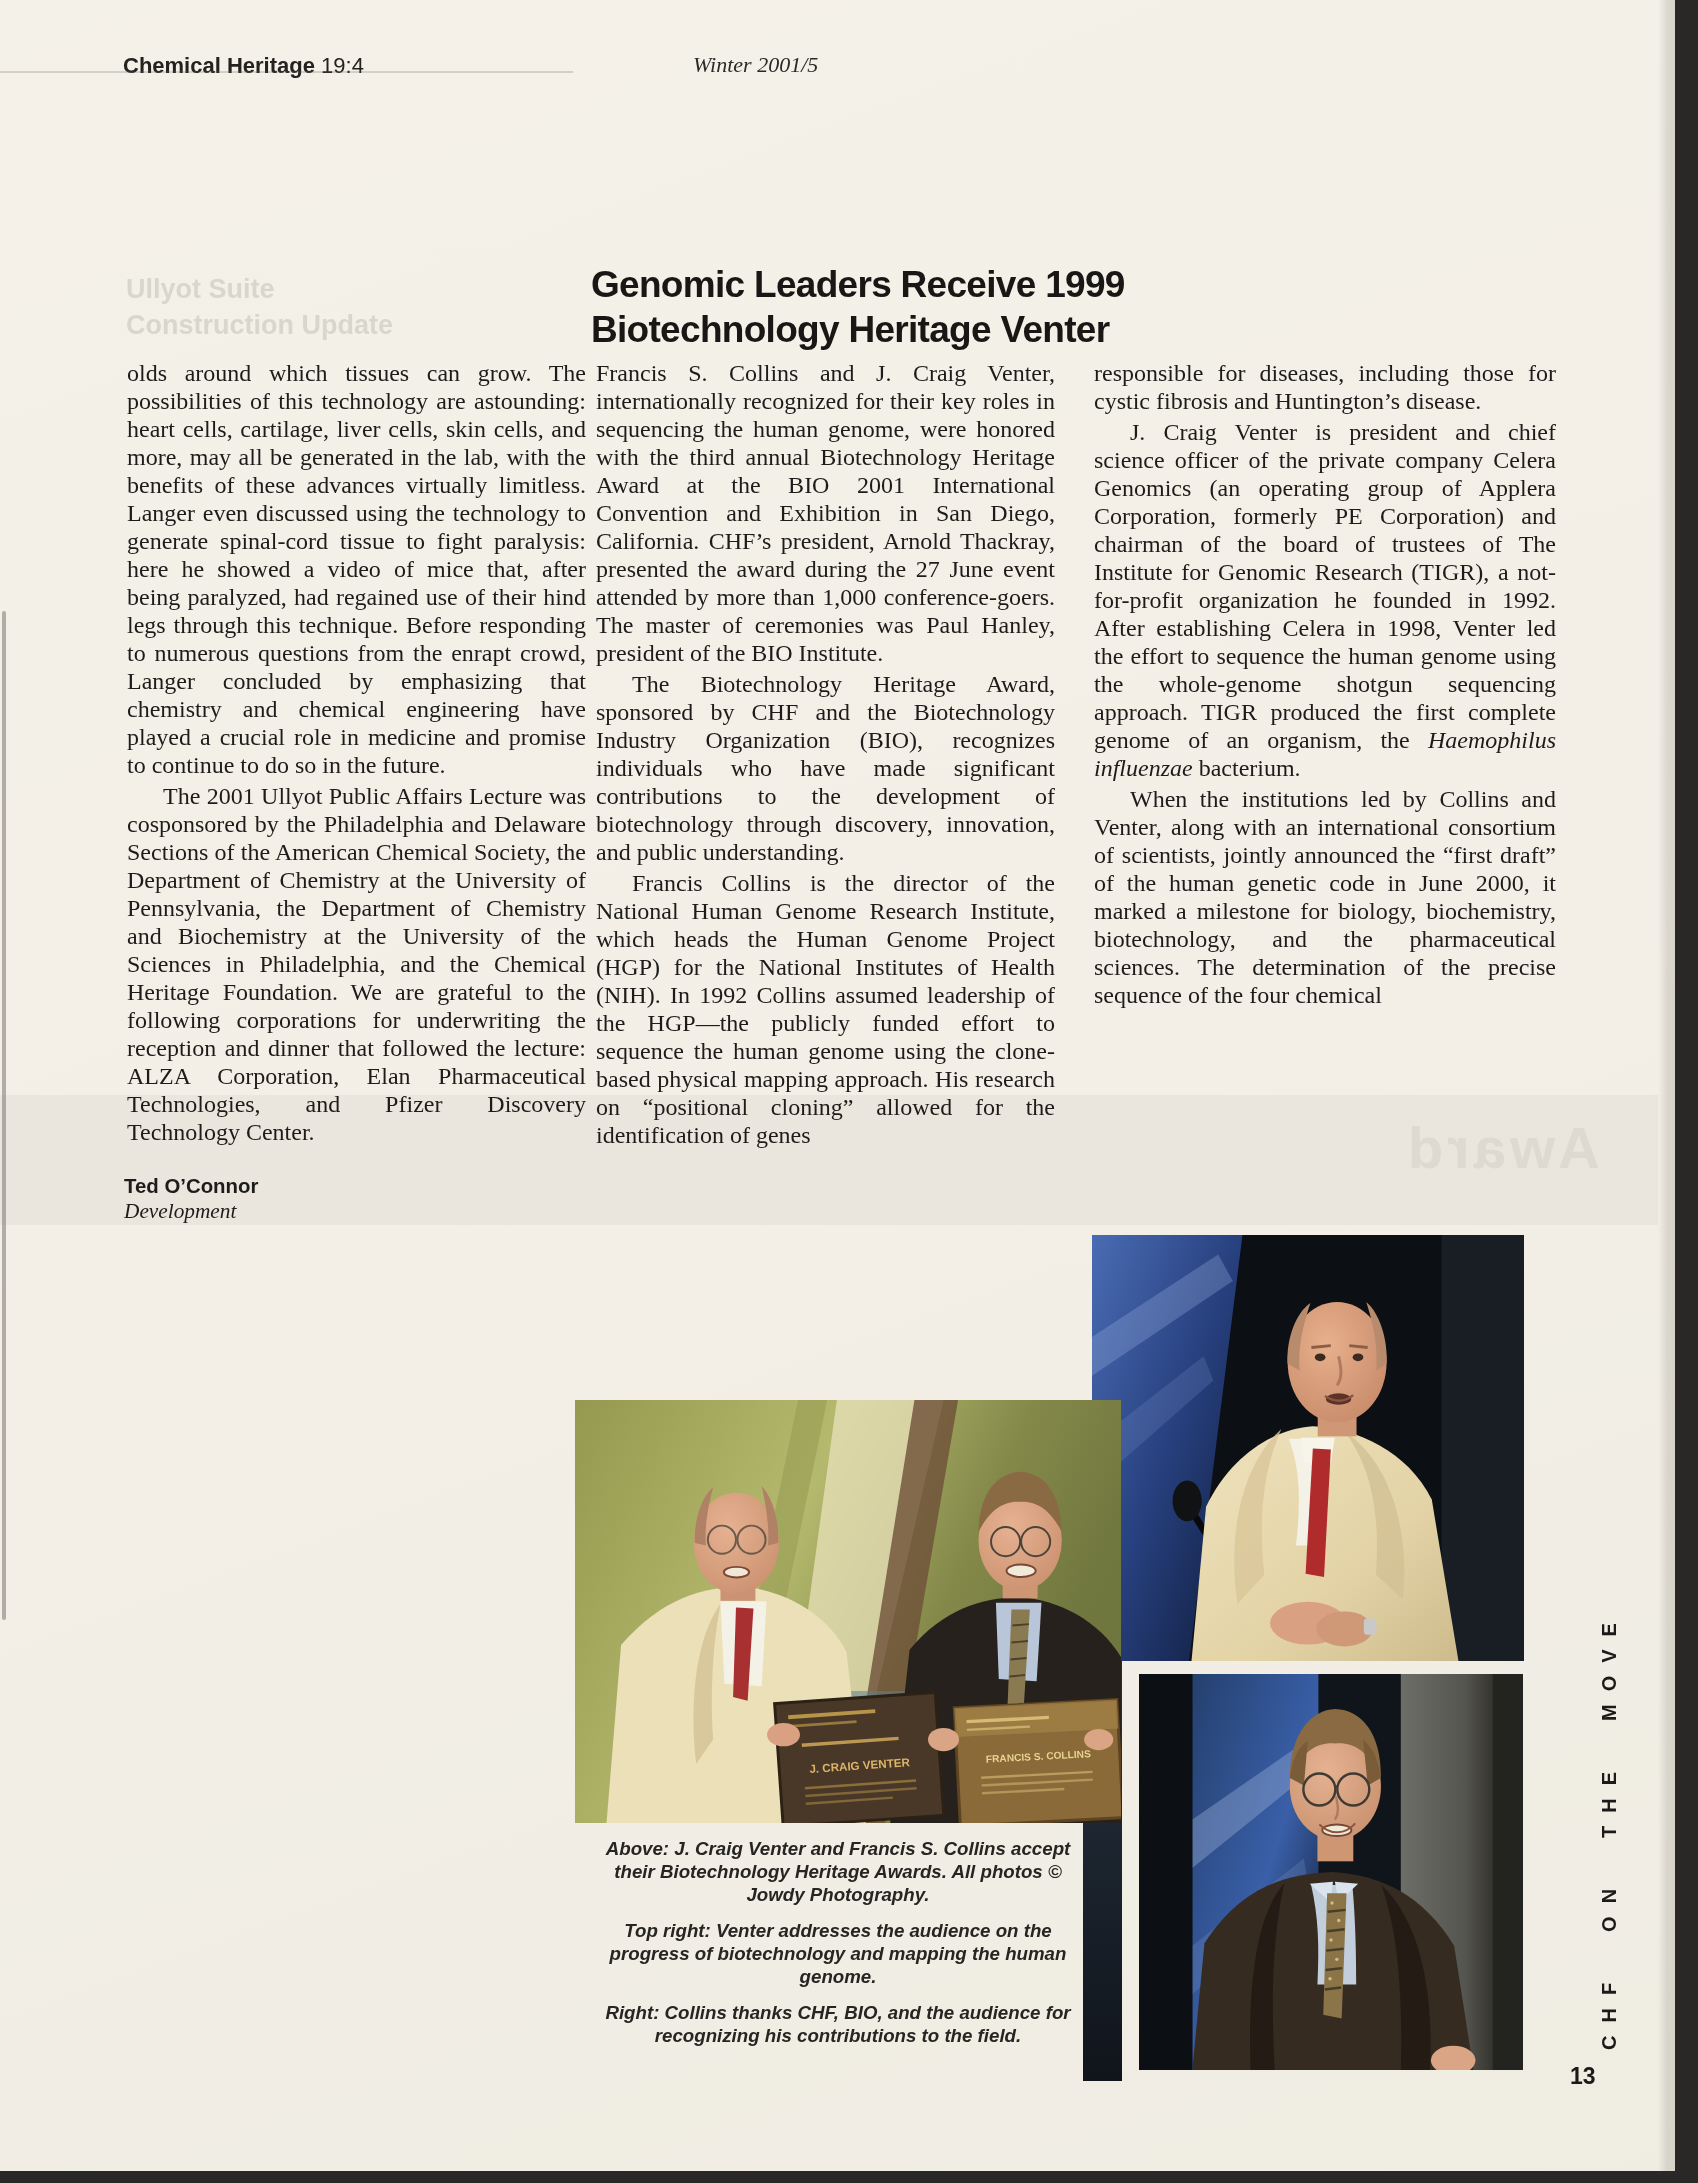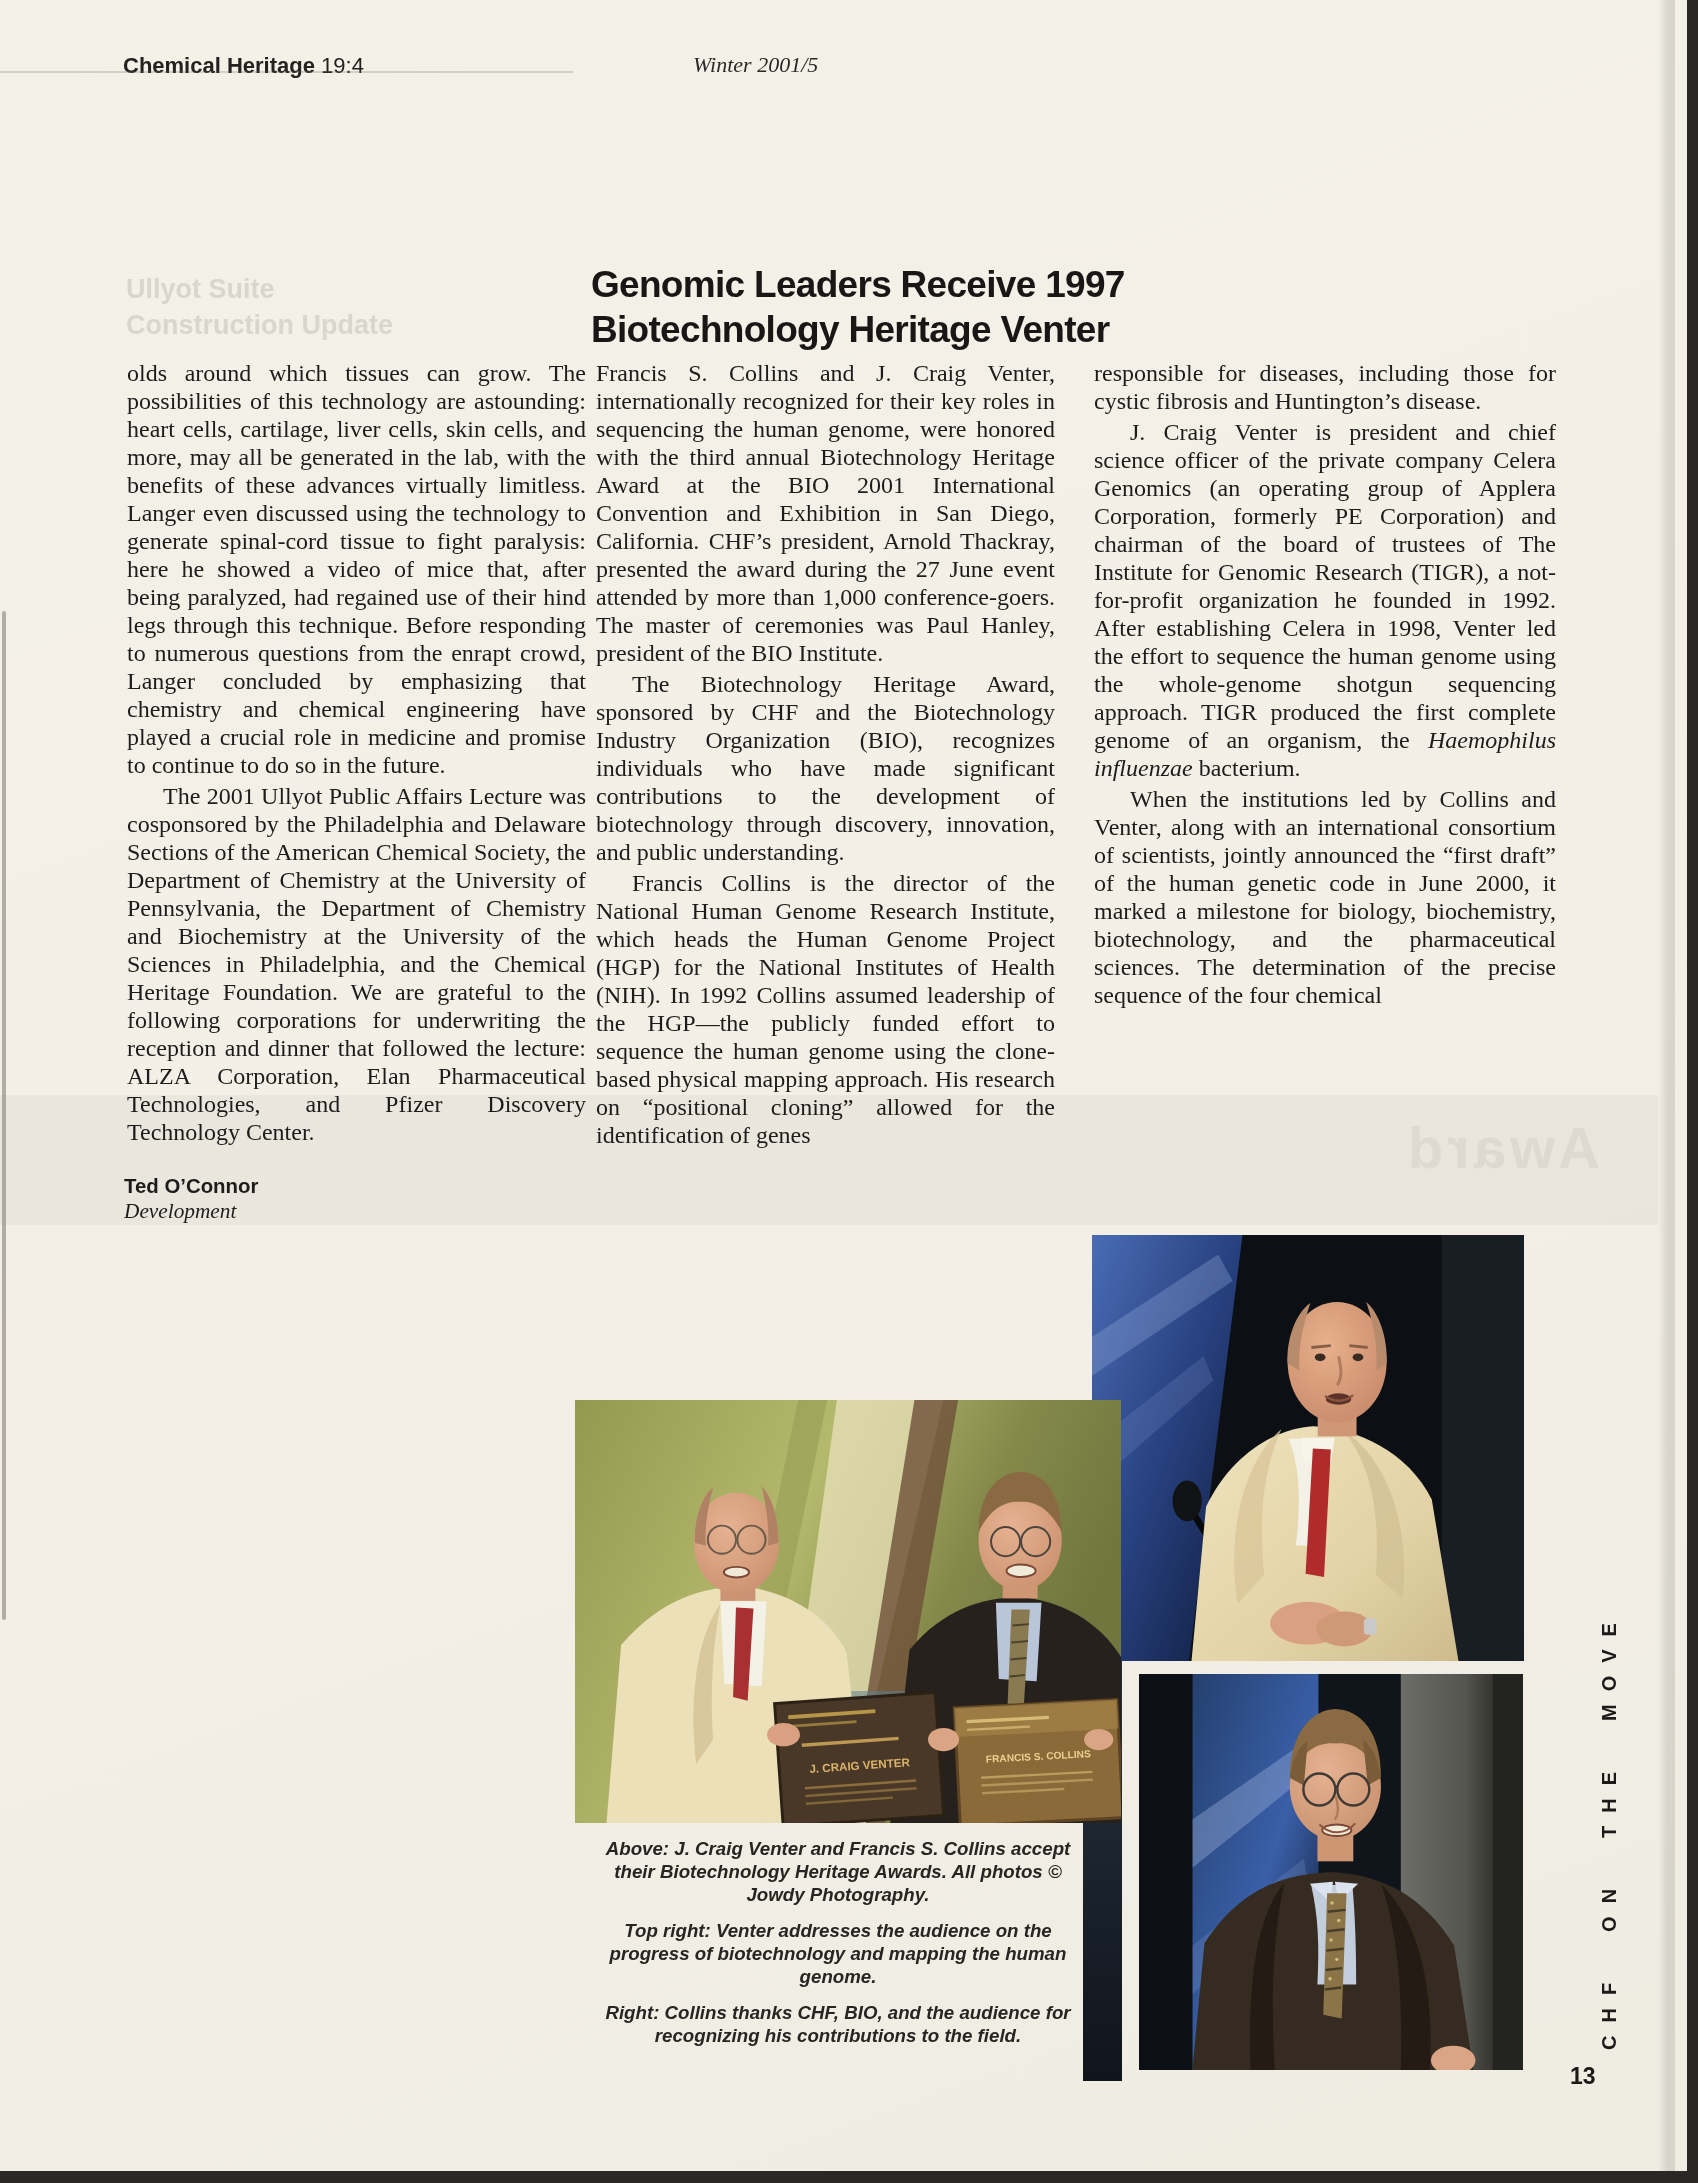--- a/index.html
+++ b/index.html
@@ -5,21 +5,20 @@
   html,body{margin:0;padding:0;}
   body{
     width:1699px;height:2183px;position:relative;overflow:hidden;
     background:#292826;
     font-family:"Liberation Serif", serif;
   }
   .page{
     position:absolute;left:0;top:0;width:1675px;height:2171px;
     background:linear-gradient(160deg,#f4f1e9 0%,#f3efe7 55%,#efece2 100%);
     overflow:hidden;
-    padding-left:12px;
   }
   .page-edge{
     position:absolute;left:1658px;top:0;width:16.5px;height:2171px;
     background:linear-gradient(90deg,rgba(0,0,0,0) 0%,rgba(0,0,0,0.10) 55%,#d8d4c8 100%);
   }
   .crease{position:absolute;left:0;top:71px;width:573px;height:1.5px;background:rgba(95,92,85,0.22);}
   .gutter-shadow{position:absolute;left:1.5px;top:611px;width:4.4px;height:1009px;background:rgba(35,34,32,0.32);border-radius:2.4px;}
 
   
   .hdr-left{position:absolute;left:123px;top:53px;font-family:"Liberation Sans",sans-serif;font-size:22px;color:#23221f;white-space:nowrap;}
@@ -84,21 +83,21 @@
 
   <div class="ghost-heading">
     <div>Ullyot Suite</div>
     <div>Construction Update</div>
   </div>
   <div class="ghost-band">
     <div class="gb-txt">Award</div>
   </div>
 
   <div class="title">
-    <div>Genomic Leaders Receive 1997</div>
+    <div>Genomic Leaders Receive 1999</div>
     <div>Biotechnology Heritage Venter</div>
   </div>
 
   <div class="col col-left">
     <p>olds around which tissues can grow. The possibilities of this technology are astounding: heart cells, cartilage, liver cells, skin cells, and more, may all be generated in the lab, with the benefits of these advances virtually limitless. Langer even discussed using the technology to generate spinal-cord tissue to fight paralysis: here he showed a video of mice that, after being paralyzed, had regained use of their hind legs through this technique. Before responding to numerous questions from the enrapt crowd, Langer concluded by emphasizing that chemistry and chemical engineering have played a crucial role in medicine and promise to continue to do so in the future.</p>
     <p class="indent">The 2001 Ullyot Public Affairs Lecture was cosponsored by the Philadelphia and Delaware Sections of the American Chemical Society, the Department of Chemistry at the University of Pennsylvania, the Department of Chemistry and Biochemistry at the University of the Sciences in Philadelphia, and the Chemical Heritage Foundation. We are grateful to the following corporations for underwriting the reception and dinner that followed the lecture: ALZA Corporation, Elan Pharmaceutical Technologies, and Pfizer Discovery Technology Center.</p>
     <div class="byline">
       <div class="name">Ted O’Connor</div>
       <div class="role">Development</div>
     </div>

